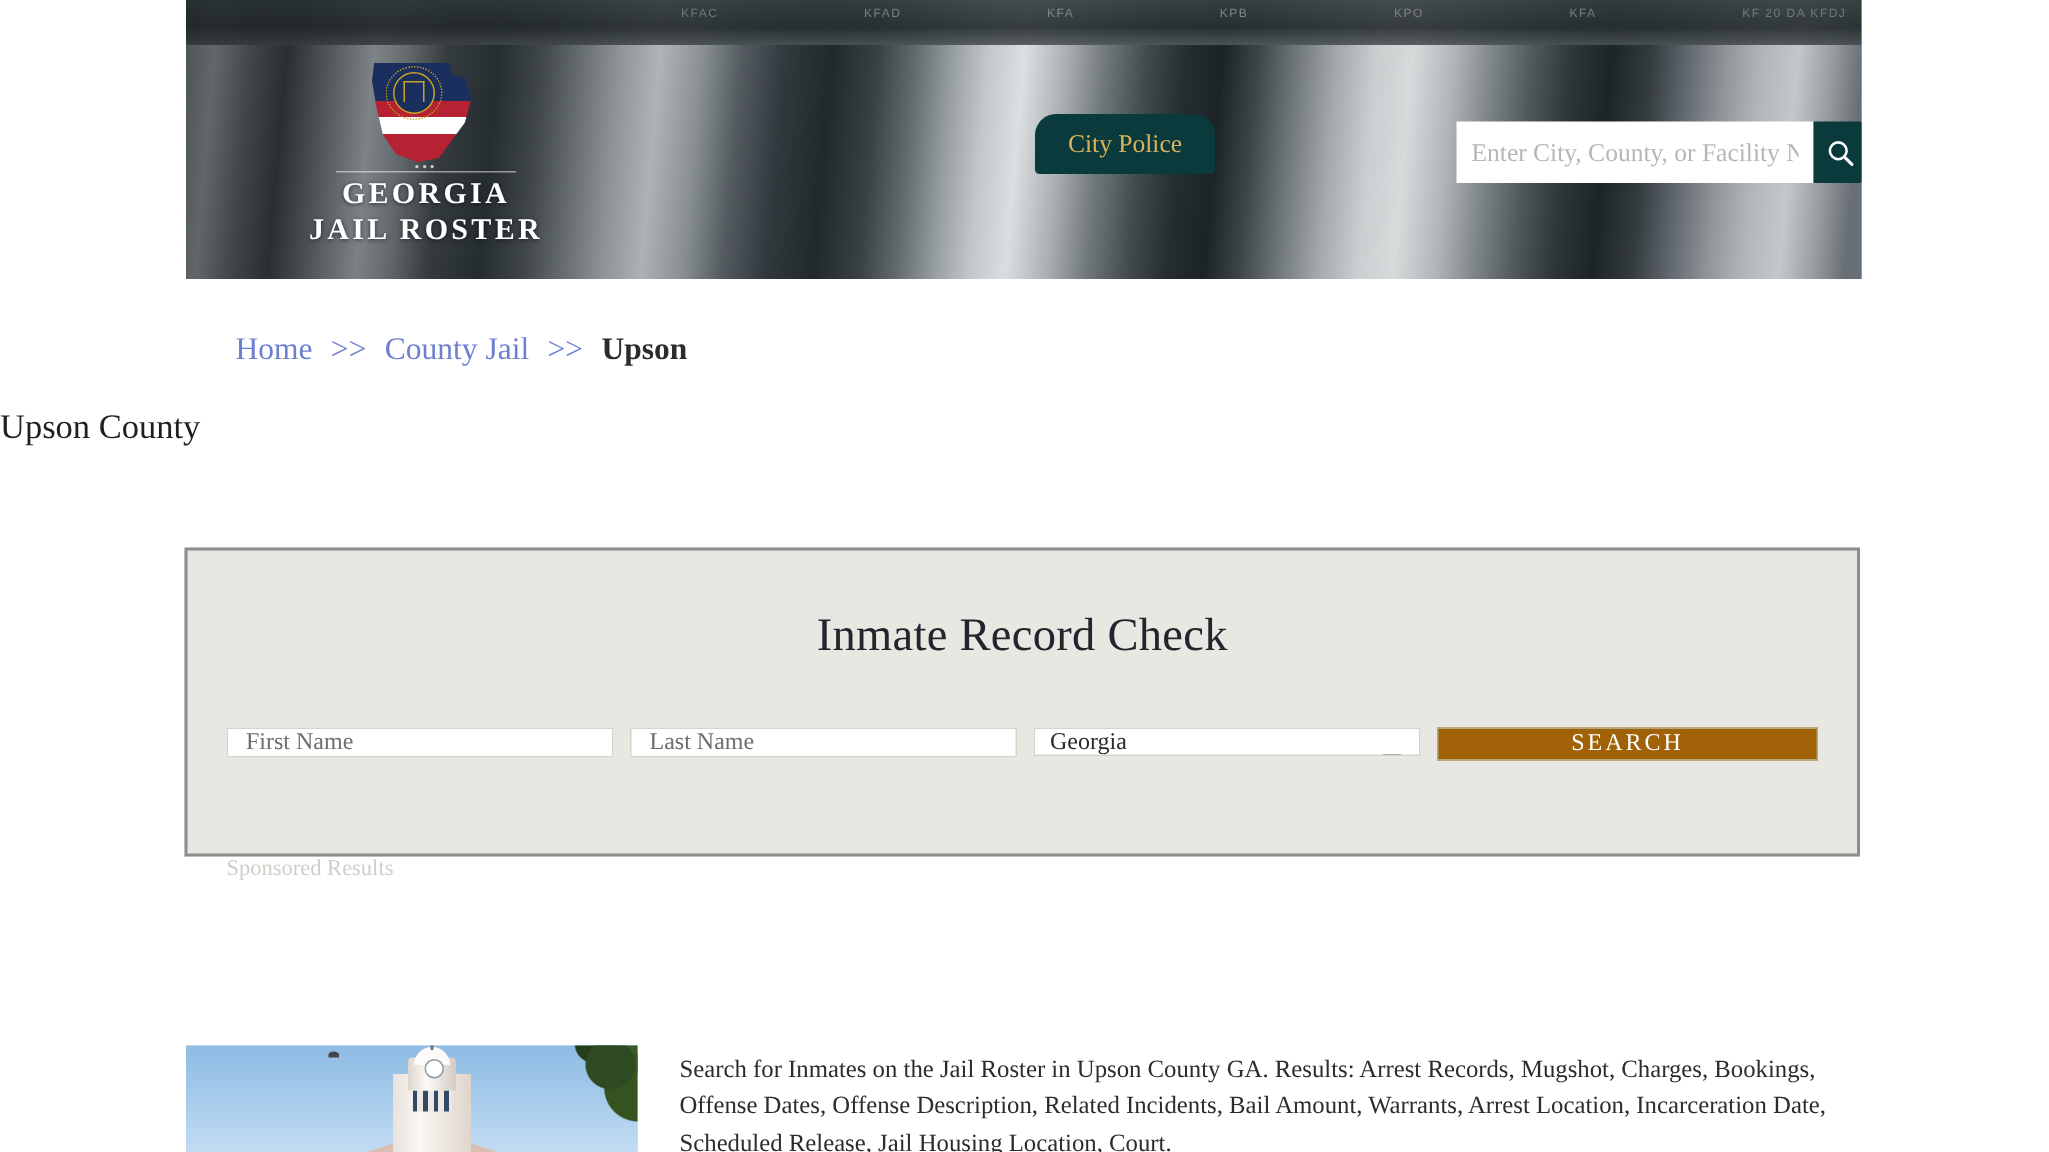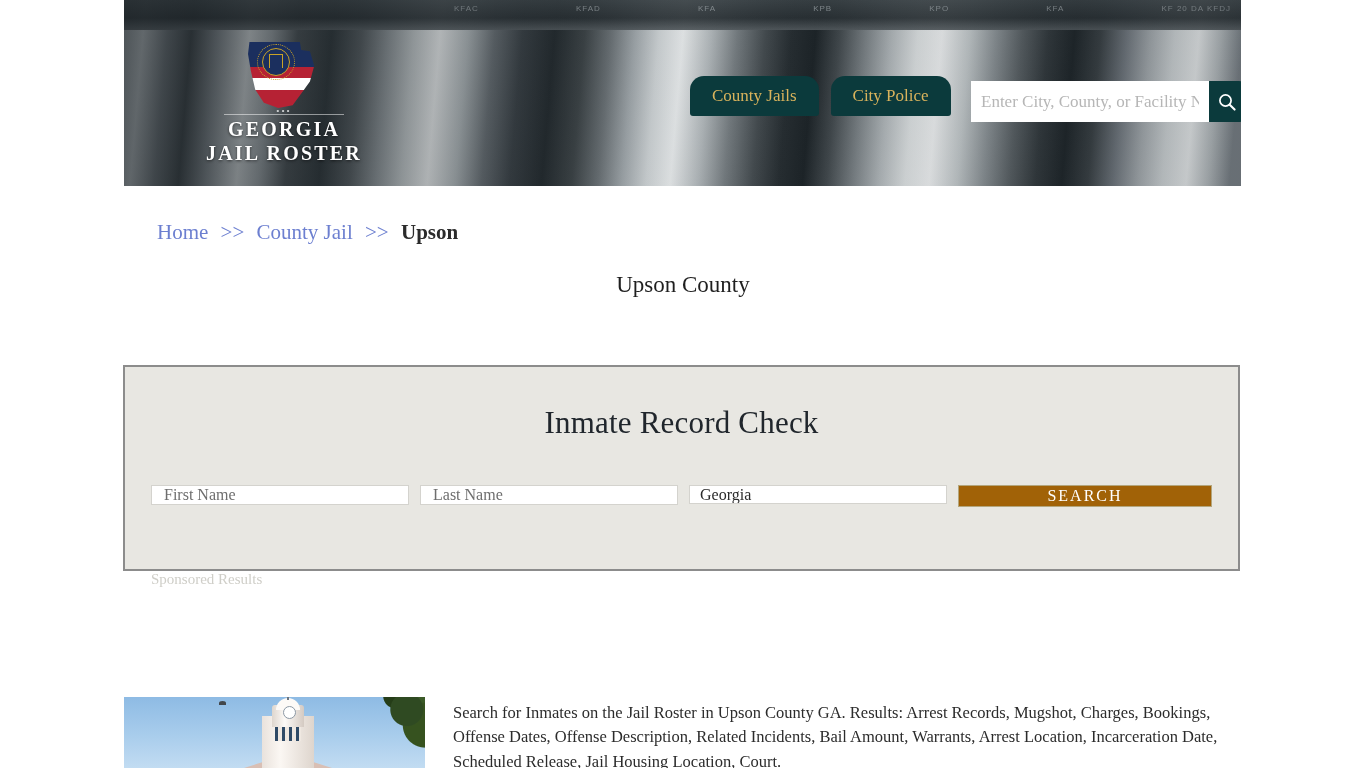--- a/index.html
+++ b/index.html
@@ -236,21 +236,21 @@
   .breadcrumb .current {
     color: #2b2b2b;
     font-weight: bold;
   }
 
   
   .page-title {
     position: absolute;
     left: 0; right: 0;
     top: 272px;
-    text-align: center;
+    text-align: left;
     font-size: 23px;
     color: #1f1f1f;
   }
 
   
   .search-panel {
     position: absolute;
     left: 123px;
     top: 365px;
     width: 1117px;
@@ -463,21 +463,20 @@
         <div class="ga-seal-dots"></div>
         <div class="ga-seal"></div>
       </div>
       <div class="logo-rule"></div>
       <div class="logo-text-1">GEORGIA</div>
       <div class="logo-text-2">JAIL ROSTER</div>
     </div>
 
 
     <div class="nav-buttons">
-      <button class="nav-btn">County Jails</button>
       <button class="nav-btn">City Police</button>
     </div>
 
     <div class="header-search">
       <input class="header-search-input" type="text" placeholder="Enter City, County, or Facility Name" style="">
       <button class="header-search-btn">
         <svg width="20" height="20" viewBox="0 0 20 20">
           <circle cx="8.5" cy="8.5" r="5.6" fill="none" stroke="#ffffff" stroke-width="1.7"></circle>
           <line x1="12.7" y1="12.7" x2="17.6" y2="17.6" stroke="#ffffff" stroke-width="2.1" stroke-linecap="round"></line>
         </svg>

